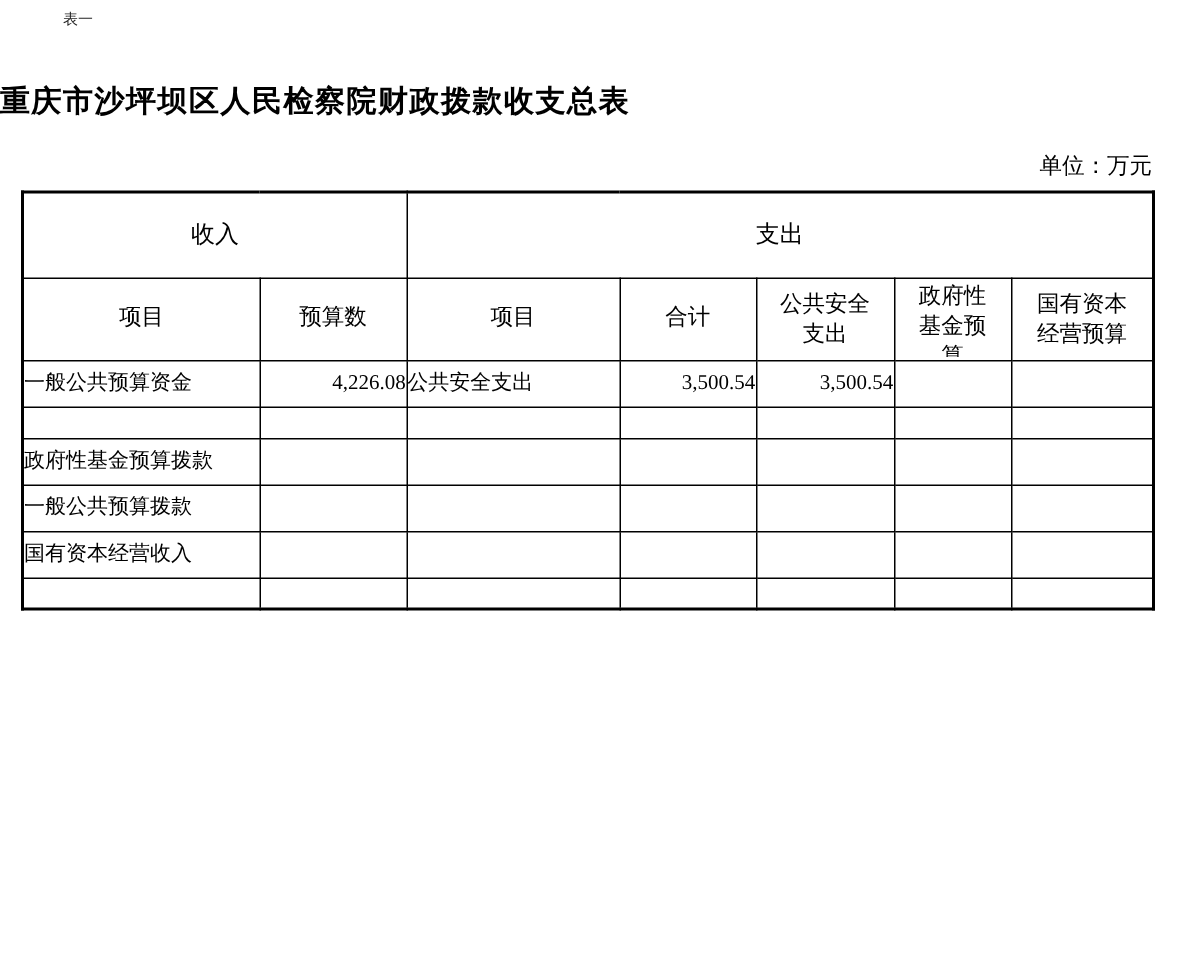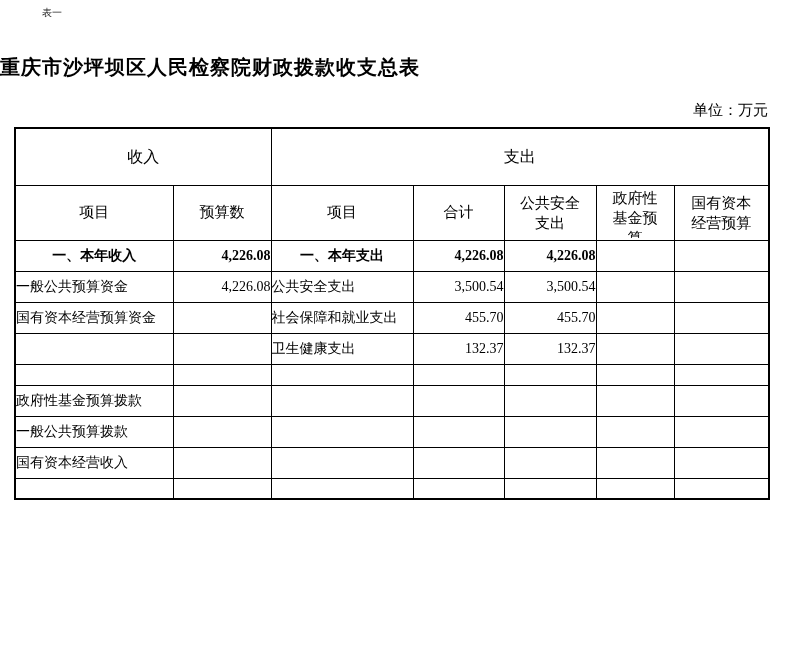--- a/index.html
+++ b/index.html
@@ -60,52 +60,25 @@
       <th>项目</th>
       <th>合计</th>
       <th><span class="hw w-gen">公共安全支出</span></th>
       <th>
             <div class="clip"><span class="hw w-gov">政府性基金预算</span></div>
           </th>
       <th><span class="hw w-cap">国有资本经营预算</span></th>
     </tr>
 
     <tr class="h-row">
-      <td class="c-sec">一、本年收入</td>
-      <td class="c-num b">4,226.08</td>
-      <td class="c-sec">一、本年支出</td>
-      <td class="c-num b">4,226.08</td>
-      <td class="c-num b">4,226.08</td>
-      <td></td>
-      <td></td>
-    </tr>
-    <tr class="h-row">
       <td class="c-lbl">一般公共预算资金</td>
       <td class="c-num">4,226.08</td>
       <td class="c-lbl">公共安全支出</td>
       <td class="c-num">3,500.54</td>
       <td class="c-num">3,500.54</td>
-      <td></td>
-      <td></td>
-    </tr>
-    <tr class="h-row">
-      <td class="c-lbl">国有资本经营预算资金</td>
-      <td class="c-num"></td>
-      <td class="c-lbl">社会保障和就业支出</td>
-      <td class="c-num">455.70</td>
-      <td class="c-num">455.70</td>
-      <td></td>
-      <td></td>
-    </tr>
-    <tr class="h-row">
-      <td class="c-lbl"></td>
-      <td class="c-num"></td>
-      <td class="c-lbl">卫生健康支出</td>
-      <td class="c-num">132.37</td>
-      <td class="c-num">132.37</td>
       <td></td>
       <td></td>
     </tr>
     <tr class="h-thin">
       <td></td>
       <td></td>
       <td></td>
       <td></td>
       <td></td>
       <td></td>

